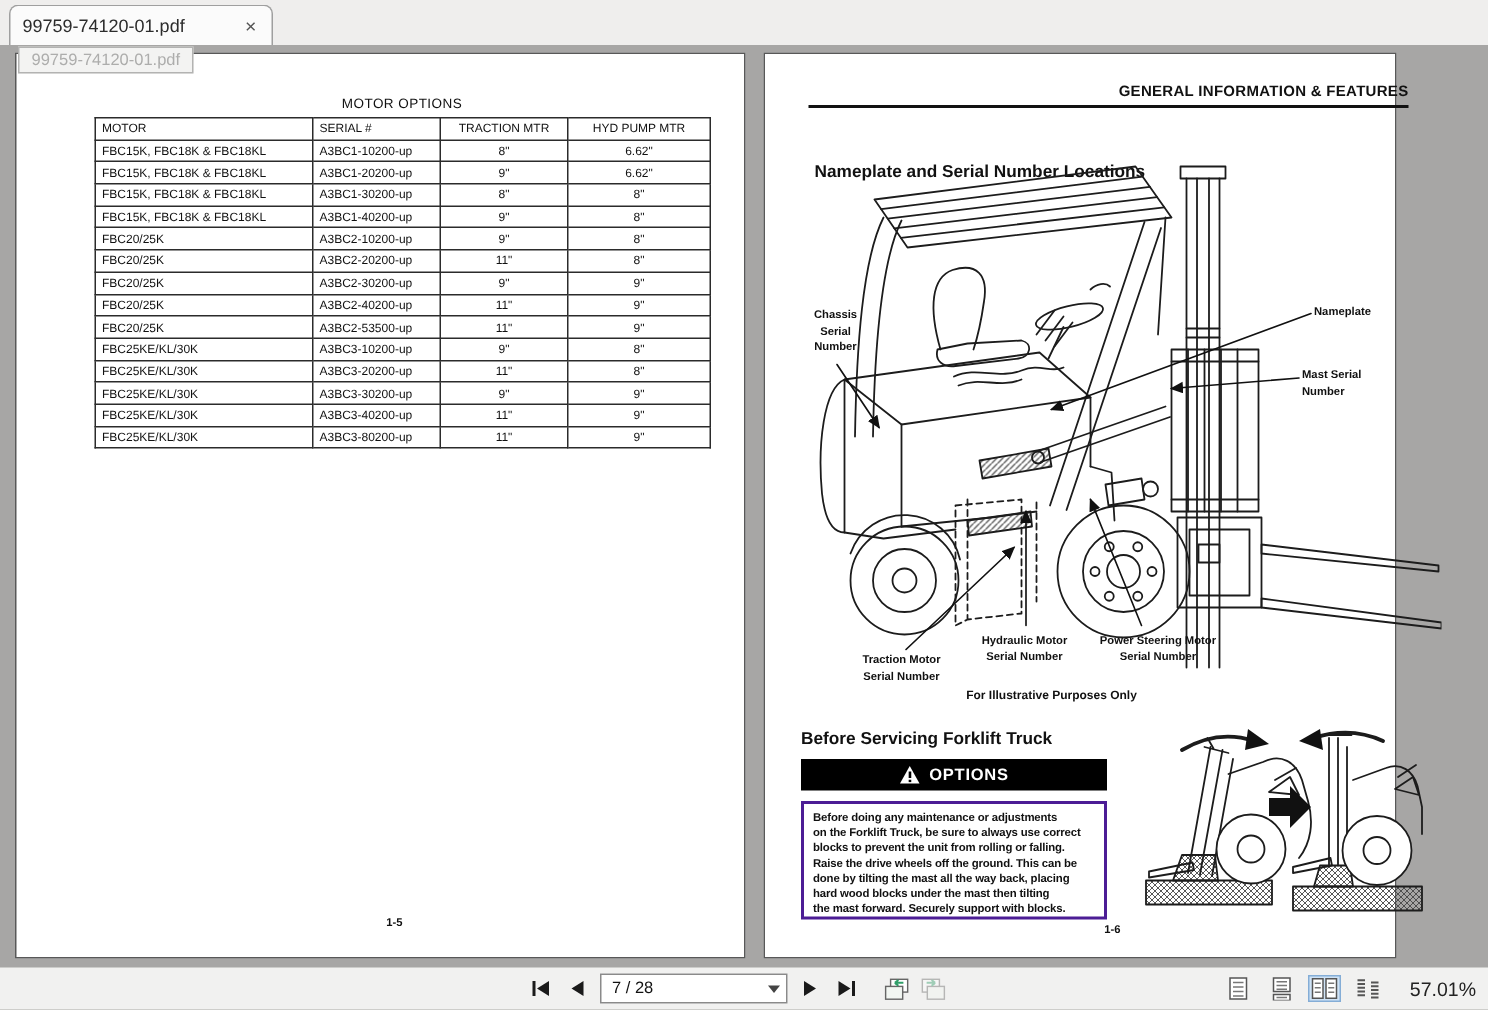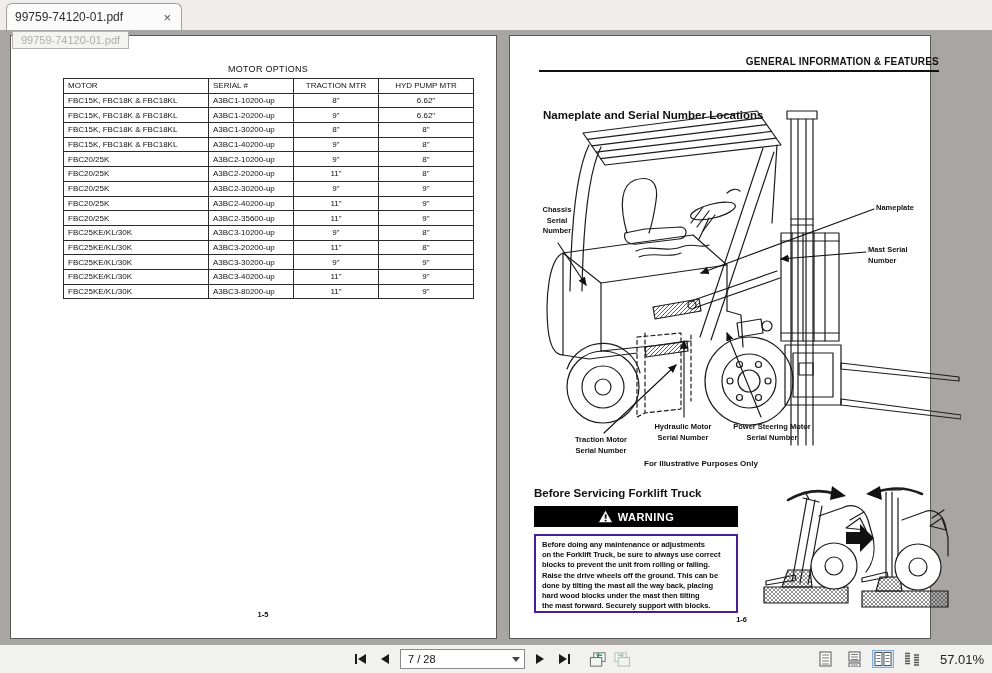--- a/index.html
+++ b/index.html
@@ -152,21 +152,21 @@
               <td>9"</td>
             </tr>
             <tr>
               <td>FBC20/25K</td>
               <td>A3BC2-40200-up</td>
               <td>11"</td>
               <td>9"</td>
             </tr>
             <tr>
               <td>FBC20/25K</td>
-              <td>A3BC2-35600-up</td>
+              <td>A3BC2-53500-up</td>
               <td>11"</td>
               <td>9"</td>
             </tr>
             <tr>
               <td>FBC25KE/KL/30K</td>
               <td>A3BC3-10200-up</td>
               <td>9"</td>
               <td>8"</td>
             </tr>
             <tr>
@@ -317,21 +317,21 @@
 Serial Number</div>
       <div class="illus-note">For Illustrative Purposes Only</div>
 
       <div class="section-title st-before">Before Servicing Forklift Truck</div>
       <div class="warn-bar">
         <svg width="15" height="13" viewBox="0 0 20 18">
           <polygon points="10,1 19,17 1,17" fill="#fff"></polygon>
           <rect x="9" y="6" width="2.4" height="6" fill="#000"></rect>
           <rect x="9" y="13.6" width="2.4" height="2.2" fill="#000"></rect>
         </svg>
-        <span class="warn-bar-label">WARNING</span>
+        <span class="warn-bar-label">OPTIONS</span>
       </div>
       <div class="warn-box">
         <div class="warn-text">Before doing any maintenance or adjustments
 on the Forklift Truck, be sure to always use correct
 blocks to prevent the unit from rolling or falling.
 Raise the drive wheels off the ground. This can be
 done by tilting the mast all the way back, placing
 hard wood blocks under the mast then tilting
 the mast forward. Securely support with blocks.</div>
       </div>

